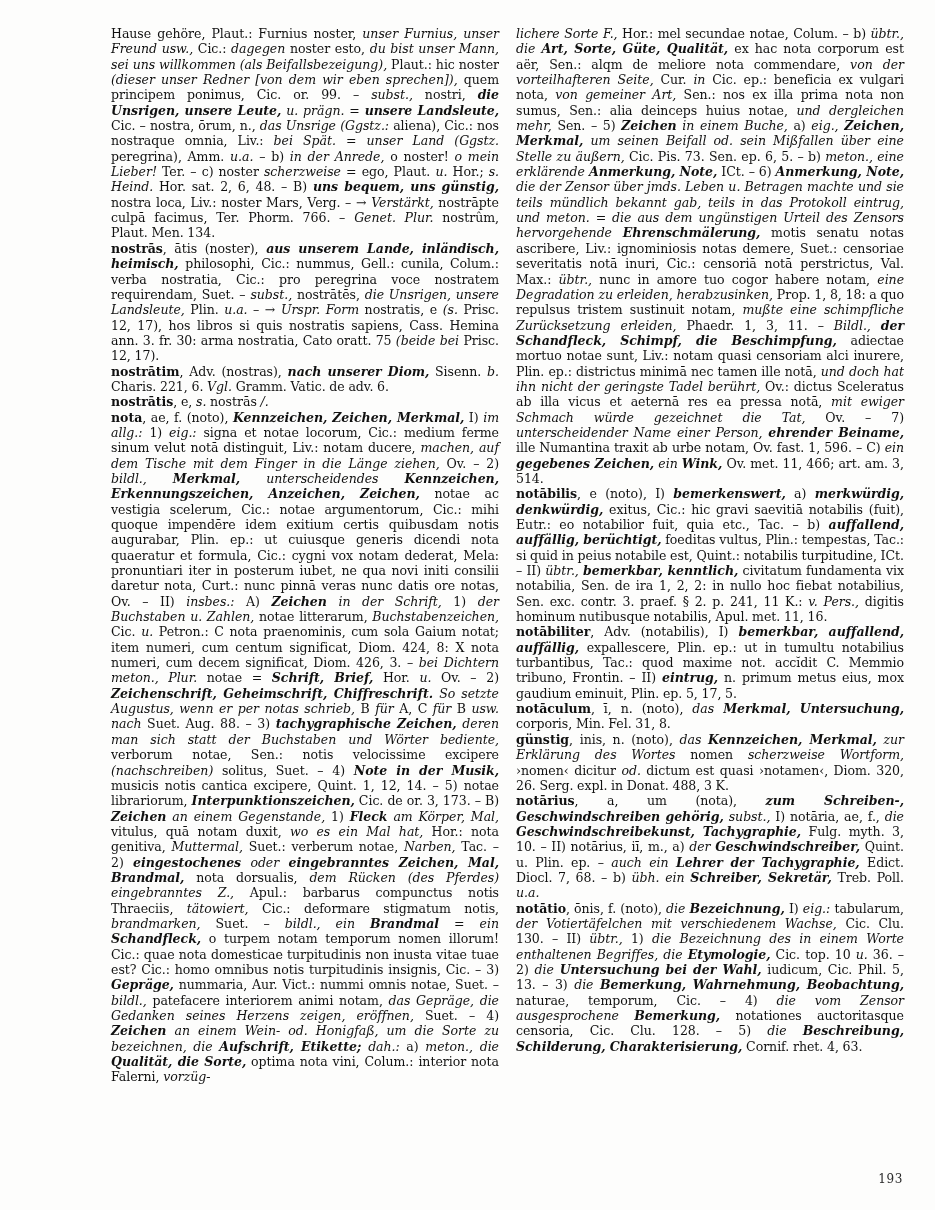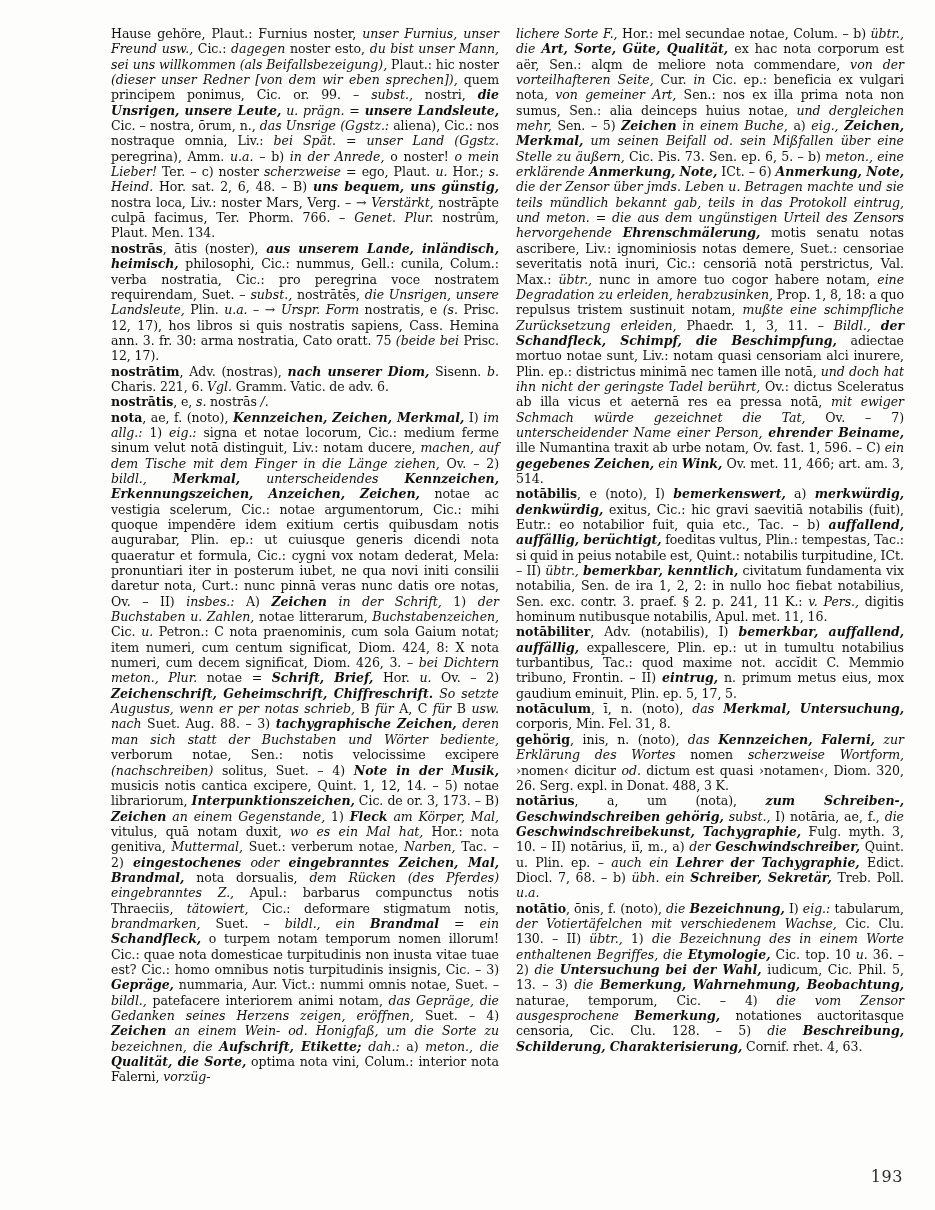--- a/index.html
+++ b/index.html
@@ -50,21 +50,21 @@
     margin-top: 0px;
   }
   
   .cont {
     text-indent: 0;
   }
   .pageno {
     position: absolute;
     right: 32px;
     bottom: 24px;
-    font-size: 16px;
+    font-size: 12px;
     color: #2a2a2a;
     letter-spacing: 0.6px;
     font-family: "DejaVu Serif", "Liberation Serif", serif;
   }
 </style>
 </head>
 <body>
 
 <div class="page">
 
@@ -76,21 +76,21 @@
         <p class="entry"><b>nostrātim</b>, Adv. (nostras), <b><i>nach unserer Diom,</i></b> Sisenn. <i>b.</i> Charis. 221, 6. <i>Vgl.</i> Gramm. Vatic. de adv. 6.</p>
         <p class="entry"><b>nostrātis</b>, e, <i>s.</i> nostrās <i>/.</i></p>
         <p class="entry"><b>nota</b>, ae, f. (noto), <b><i>Kennzeichen, Zeichen, Merkmal,</i></b> I) <i>im allg.:</i> 1) <i>eig.:</i> signa et notae locorum, Cic.: medium ferme sinum velut notā distinguit, Liv.: notam ducere, <i>machen, auf dem Tische mit dem Finger in die Länge ziehen,</i> Ov. – 2) <i>bildl.,</i> <b><i>Merkmal,</i></b> <i>unterscheidendes</i> <b><i>Kennzeichen, Erkennungszeichen, Anzeichen, Zeichen,</i></b> notae ac vestigia scelerum, Cic.: notae argumentorum, Cic.: mihi quoque impendēre idem exitium certis quibusdam notis augurabar, Plin. ep.: ut cuiusque generis dicendi nota quaeratur et formula, Cic.: cygni vox notam dederat, Mela: pronuntiari iter in posterum iubet, ne qua novi initi consilii daretur nota, Curt.: nunc pinnā veras nunc datis ore notas, Ov. – II) <i>insbes.:</i> A) <b><i>Zeichen</i></b> <i>in der Schrift,</i> 1) <i>der Buchstaben u. Zahlen,</i> notae litterarum, <i>Buchstabenzeichen,</i> Cic. <i>u.</i> Petron.: C nota praenominis, cum sola Gaium notat; item numeri, cum centum significat, Diom. 424, 8: X nota numeri, cum decem significat, Diom. 426, 3. – <i>bei Dichtern meton., Plur.</i> notae = <b><i>Schrift, Brief,</i></b> Hor. <i>u.</i> Ov. – 2) <b><i>Zeichenschrift, Geheimschrift, Chiffreschrift.</i></b> <i>So setzte Augustus, wenn er per notas schrieb,</i> B <i>für</i> A, C <i>für</i> B <i>usw. nach</i> Suet. Aug. 88. – 3) <b><i>tachygraphische Zeichen,</i></b> <i>deren man sich statt der Buchstaben und Wörter bediente,</i> verborum notae, Sen.: notis velocissime excipere <i>(nachschreiben)</i> solitus, Suet. – 4) <b><i>Note in der Musik,</i></b> musicis notis cantica excipere, Quint. 1, 12, 14. – 5) notae librariorum, <b><i>Interpunktionszeichen,</i></b> Cic. de or. 3, 173. – B) <b><i>Zeichen</i></b> <i>an einem Gegenstande,</i> 1) <b><i>Fleck</i></b> <i>am Körper, Mal,</i> vitulus, quā notam duxit, <i>wo es ein Mal hat,</i> Hor.: nota genitiva, <i>Muttermal,</i> Suet.: verberum notae, <i>Narben,</i> Tac. – 2) <b><i>eingestochenes</i></b> <i>oder</i> <b><i>eingebranntes Zeichen, Mal, Brandmal,</i></b> nota dorsualis, <i>dem Rücken (des Pferdes) eingebranntes Z.,</i> Apul.: barbarus compunctus notis Thraeciis, <i>tätowiert,</i> Cic.: deformare stigmatum notis, <i>brandmarken,</i> Suet. – <i>bildl., ein</i> <b><i>Brandmal</i></b> = <i>ein</i> <b><i>Schandfleck,</i></b> o turpem notam temporum nomen illorum! Cic.: quae nota domesticae turpitudinis non inusta vitae tuae est? Cic.: homo omnibus notis turpitudinis insignis, Cic. – 3) <b><i>Gepräge,</i></b> nummaria, Aur. Vict.: nummi omnis notae, Suet. – <i>bildl.,</i> patefacere interiorem animi notam, <i>das Gepräge, die Gedanken seines Herzens zeigen, eröffnen,</i> Suet. – 4) <b><i>Zeichen</i></b> <i>an einem Wein- od. Honigfaß, um die Sorte zu bezeichnen, die</i> <b><i>Aufschrift, Etikette;</i></b> <i>dah.:</i> a) <i>meton., die</i> <b><i>Qualität, die Sorte,</i></b> optima nota vini, Colum.: interior nota Falerni, <i>vorzüg-</i></p>
       </div>
 
     <div class="col" id="right-col">
         <p class="entry cont"><i>lichere Sorte F.,</i> Hor.: mel secundae notae, Colum. – b) <i>übtr., die</i> <b><i>Art, Sorte, Güte, Qualität,</i></b> ex hac nota corporum est aër, Sen.: alqm de meliore nota commendare, <i>von der vorteilhafteren Seite,</i> Cur. <i>in</i> Cic. ep.: beneficia ex vulgari nota, <i>von gemeiner Art,</i> Sen.: nos ex illa prima nota non sumus, Sen.: alia deinceps huius notae, <i>und dergleichen mehr,</i> Sen. – 5) <b><i>Zeichen</i></b> <i>in einem Buche,</i> a) <i>eig.,</i> <b><i>Zeichen, Merkmal,</i></b> <i>um seinen Beifall od. sein Mißfallen über eine Stelle zu äußern,</i> Cic. Pis. 73. Sen. ep. 6, 5. – b) <i>meton., eine erklärende</i> <b><i>Anmerkung, Note,</i></b> ICt. – 6) <b><i>Anmerkung, Note,</i></b> <i>die der Zensor über jmds. Leben u. Betragen machte und sie teils mündlich bekannt gab, teils in das Protokoll eintrug, und meton. = die aus dem ungünstigen Urteil des Zensors hervorgehende</i> <b><i>Ehrenschmälerung,</i></b> motis senatu notas ascribere, Liv.: ignominiosis notas demere, Suet.: censoriae severitatis notā inuri, Cic.: censoriā notā perstrictus, Val. Max.: <i>übtr.,</i> nunc in amore tuo cogor habere notam, <i>eine Degradation zu erleiden, herabzusinken,</i> Prop. 1, 8, 18: a quo repulsus tristem sustinuit notam, <i>mußte eine schimpfliche Zurücksetzung erleiden,</i> Phaedr. 1, 3, 11. – <i>Bildl.,</i> <b><i>der Schandfleck, Schimpf, die Beschimpfung,</i></b> adiectae mortuo notae sunt, Liv.: notam quasi censoriam alci inurere, Plin. ep.: districtus minimā nec tamen ille notā, <i>und doch hat ihn nicht der geringste Tadel berührt,</i> Ov.: dictus Sceleratus ab illa vicus et aeternā res ea pressa notā, <i>mit ewiger Schmach würde gezeichnet die Tat,</i> Ov. – 7) <i>unterscheidender Name einer Person,</i> <b><i>ehrender Beiname,</i></b> ille Numantina traxit ab urbe notam, Ov. fast. 1, 596. – C) <i>ein</i> <b><i>gegebenes Zeichen,</i></b> <i>ein</i> <b><i>Wink,</i></b> Ov. met. 11, 466; art. am. 3, 514.</p>
         <p class="entry"><b>notābilis</b>, e (noto), I) <b><i>bemerkenswert,</i></b> a) <b><i>merkwürdig, denkwürdig,</i></b> exitus, Cic.: hic gravi saevitiā notabilis (fuit), Eutr.: eo notabilior fuit, quia etc., Tac. – b) <b><i>auffallend, auffällig, berüchtigt,</i></b> foeditas vultus, Plin.: tempestas, Tac.: si quid in peius notabile est, Quint.: notabilis turpitudine, ICt. – II) <i>übtr.,</i> <b><i>bemerkbar, kenntlich,</i></b> civitatum fundamenta vix notabilia, Sen. de ira 1, 2, 2: in nullo hoc fiebat notabilius, Sen. exc. contr. 3. praef. § 2. p. 241, 11 K.: <i>v. Pers.,</i> digitis hominum nutibusque notabilis, Apul. met. 11, 16.</p>
         <p class="entry"><b>notābiliter</b>, Adv. (notabilis), I) <b><i>bemerkbar, auffallend, auffällig,</i></b> expallescere, Plin. ep.: ut in tumultu notabilius turbantibus, Tac.: quod maxime not. accĭdit C. Memmio tribuno, Frontin. – II) <b><i>eintrug,</i></b> n. primum metus eius, mox gaudium eminuit, Plin. ep. 5, 17, 5.</p>
         <p class="entry"><b>notāculum</b>, ī, n. (noto), <i>das</i> <b><i>Merkmal, Untersuchung,</i></b> corporis, Min. Fel. 31, 8.</p>
-        <p class="entry"><b>gehörig</b>, inis, n. (noto), <i>das</i> <b><i>Kennzeichen, Falerni,</i></b> <i>zur Erklärung des Wortes</i> nomen <i>scherzweise Wortform,</i> ›nomen‹ dicitur <i>od.</i> dictum est quasi ›notamen‹, Diom. 320, 26. Serg. expl. in Donat. 488, 3 K.</p>
+        <p class="entry"><b>günstig</b>, inis, n. (noto), <i>das</i> <b><i>Kennzeichen, Merkmal,</i></b> <i>zur Erklärung des Wortes</i> nomen <i>scherzweise Wortform,</i> ›nomen‹ dicitur <i>od.</i> dictum est quasi ›notamen‹, Diom. 320, 26. Serg. expl. in Donat. 488, 3 K.</p>
         <p class="entry"><b>notārius</b>, a, um (nota), <b><i>zum Schreiben-, Geschwindschreiben gehörig,</i></b> <i>subst.,</i> I) notāria, ae, f., <i>die</i> <b><i>Geschwindschreibekunst, Tachygraphie,</i></b> Fulg. myth. 3, 10. – II) notārius, iī, m., a) <i>der</i> <b><i>Geschwindschreiber,</i></b> Quint. u. Plin. ep. – <i>auch ein</i> <b><i>Lehrer der Tachygraphie,</i></b> Edict. Diocl. 7, 68. – b) <i>übh. ein</i> <b><i>Schreiber, Sekretär,</i></b> Treb. Poll. <i>u.a.</i></p>
         <p class="entry"><b>notātio</b>, ōnis, f. (noto), <i>die</i> <b><i>Bezeichnung,</i></b> I) <i>eig.:</i> tabularum, <i>der Votiertäfelchen mit verschiedenem Wachse,</i> Cic. Clu. 130. – II) <i>übtr.,</i> 1) <i>die Bezeichnung des in einem Worte enthaltenen Begriffes, die</i> <b><i>Etymologie,</i></b> Cic. top. 10 <i>u.</i> 36. – 2) <i>die</i> <b><i>Untersuchung bei der Wahl,</i></b> iudicum, Cic. Phil. 5, 13. – 3) <i>die</i> <b><i>Bemerkung, Wahrnehmung, Beobachtung,</i></b> naturae, temporum, Cic. – 4) <i>die vom Zensor ausgesprochene</i> <b><i>Bemerkung,</i></b> notationes auctoritasque censoria, Cic. Clu. 128. – 5) <i>die</i> <b><i>Beschreibung, Schilderung, Charakterisierung,</i></b> Cornif. rhet. 4, 63.</p>
       </div>
 
   </div>
 
   <div class="pageno">193</div>
 
 </div>
 

